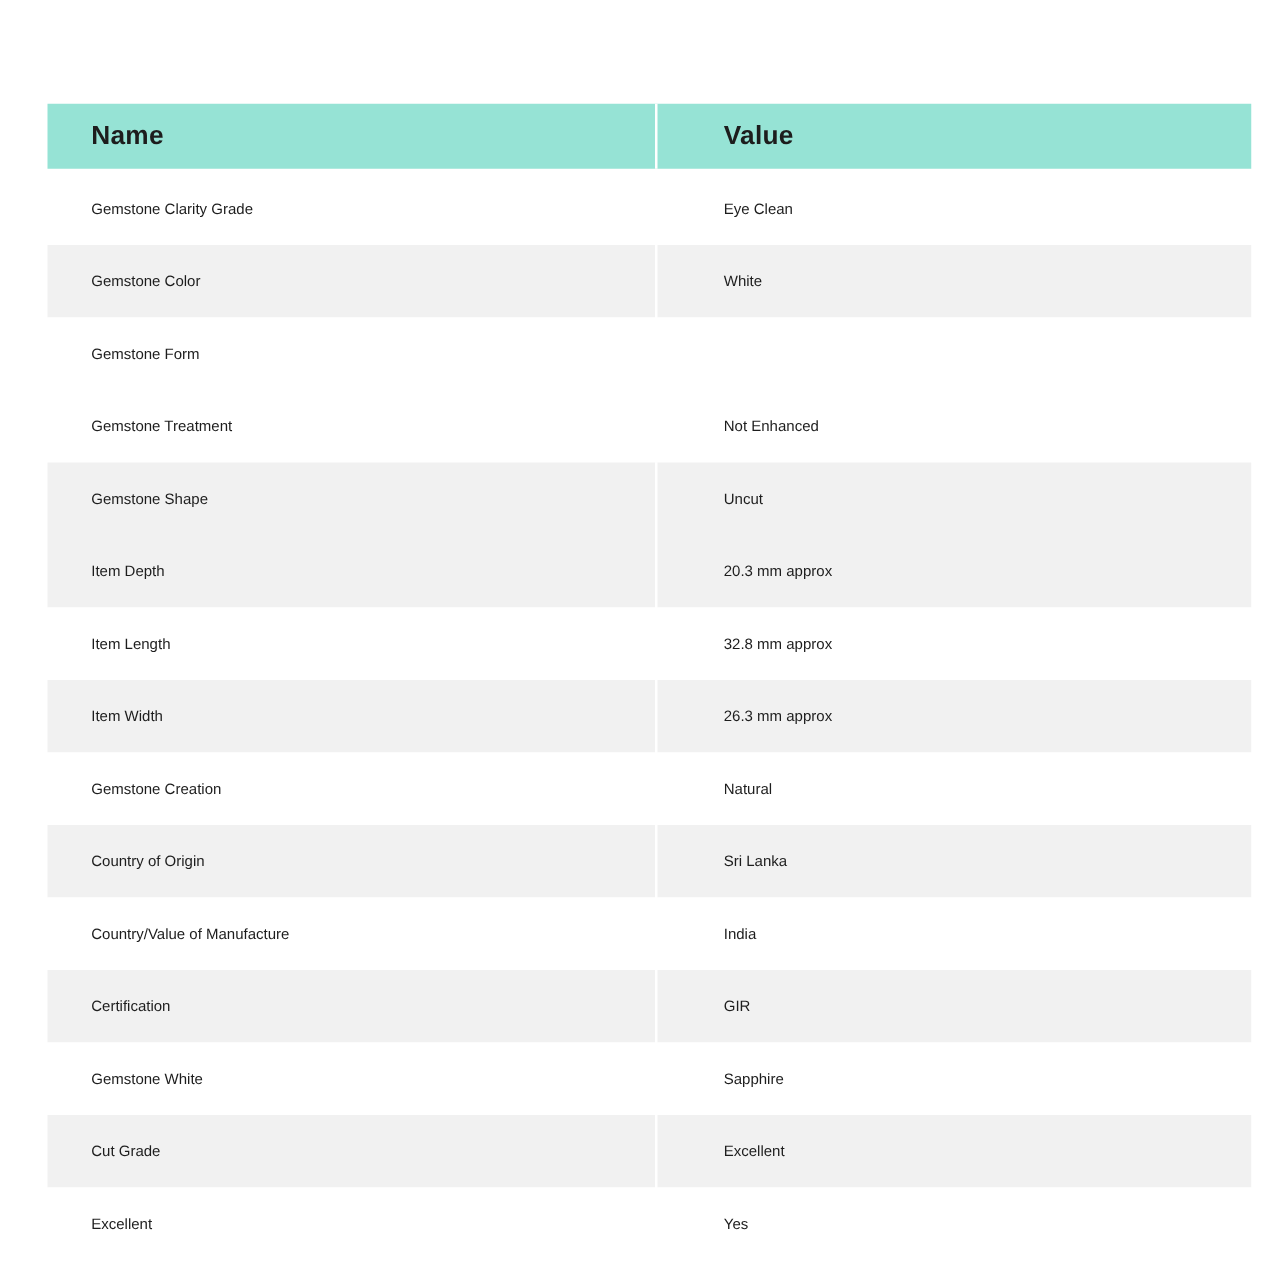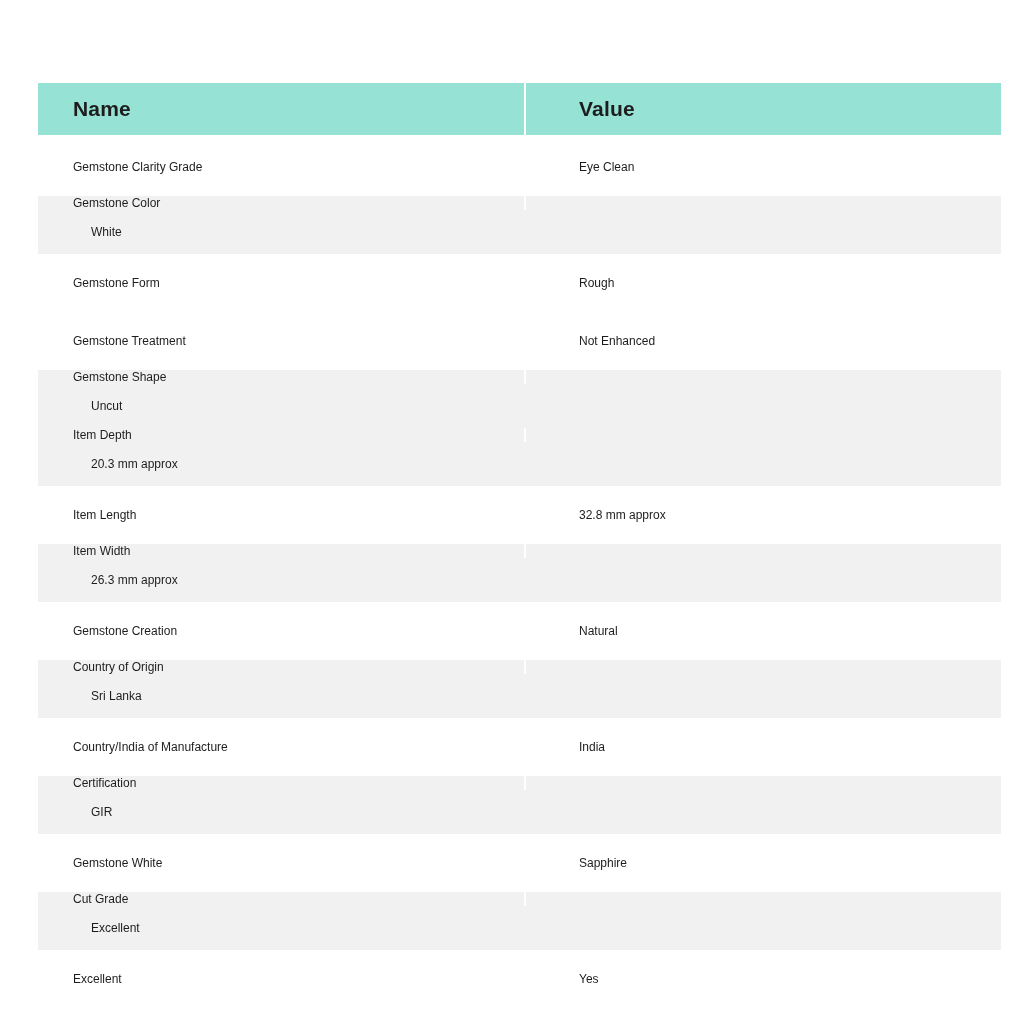--- a/index.html
+++ b/index.html
@@ -29,21 +29,20 @@
     background: var(--header-bg);
     margin-bottom: 3px;
   }
   .row {
     display: flex;
     height: 58px;
     background: #ffffff;
   }
   .row.alt {
     background: var(--alt-bg);
-    flex-direction: column;
   }
   .cell-name {
     width: 488px;
     display: flex;
     align-items: center;
     padding-left: 35px;
     border-right: 2px solid var(--divider);
     text-align: center;
   }
   .cell-value {
@@ -78,21 +77,20 @@
   <div class="row">
     <div class="cell-name">Gemstone Clarity Grade</div>
     <div class="cell-value">Eye Clean</div>
   </div>
   <div class="row alt">
     <div class="cell-name">Gemstone Color</div>
     <div class="cell-value">White</div>
   </div>
   <div class="row">
     <div class="cell-name">Gemstone Form</div>
-    <div class="cell-value">Rough</div>
   </div>
   <div class="row">
     <div class="cell-name">Gemstone Treatment</div>
     <div class="cell-value">Not Enhanced</div>
   </div>
   <div class="row alt">
     <div class="cell-name">Gemstone Shape</div>
     <div class="cell-value">Uncut</div>
   </div>
   <div class="row alt">
@@ -109,21 +107,21 @@
   </div>
   <div class="row">
     <div class="cell-name">Gemstone Creation</div>
     <div class="cell-value">Natural</div>
   </div>
   <div class="row alt">
     <div class="cell-name">Country of Origin</div>
     <div class="cell-value">Sri Lanka</div>
   </div>
   <div class="row">
-    <div class="cell-name">Country/India of Manufacture</div>
+    <div class="cell-name">Country/Value of Manufacture</div>
     <div class="cell-value">India</div>
   </div>
   <div class="row alt">
     <div class="cell-name">Certification</div>
     <div class="cell-value">GIR</div>
   </div>
   <div class="row">
     <div class="cell-name">Gemstone White</div>
     <div class="cell-value">Sapphire</div>
   </div>

